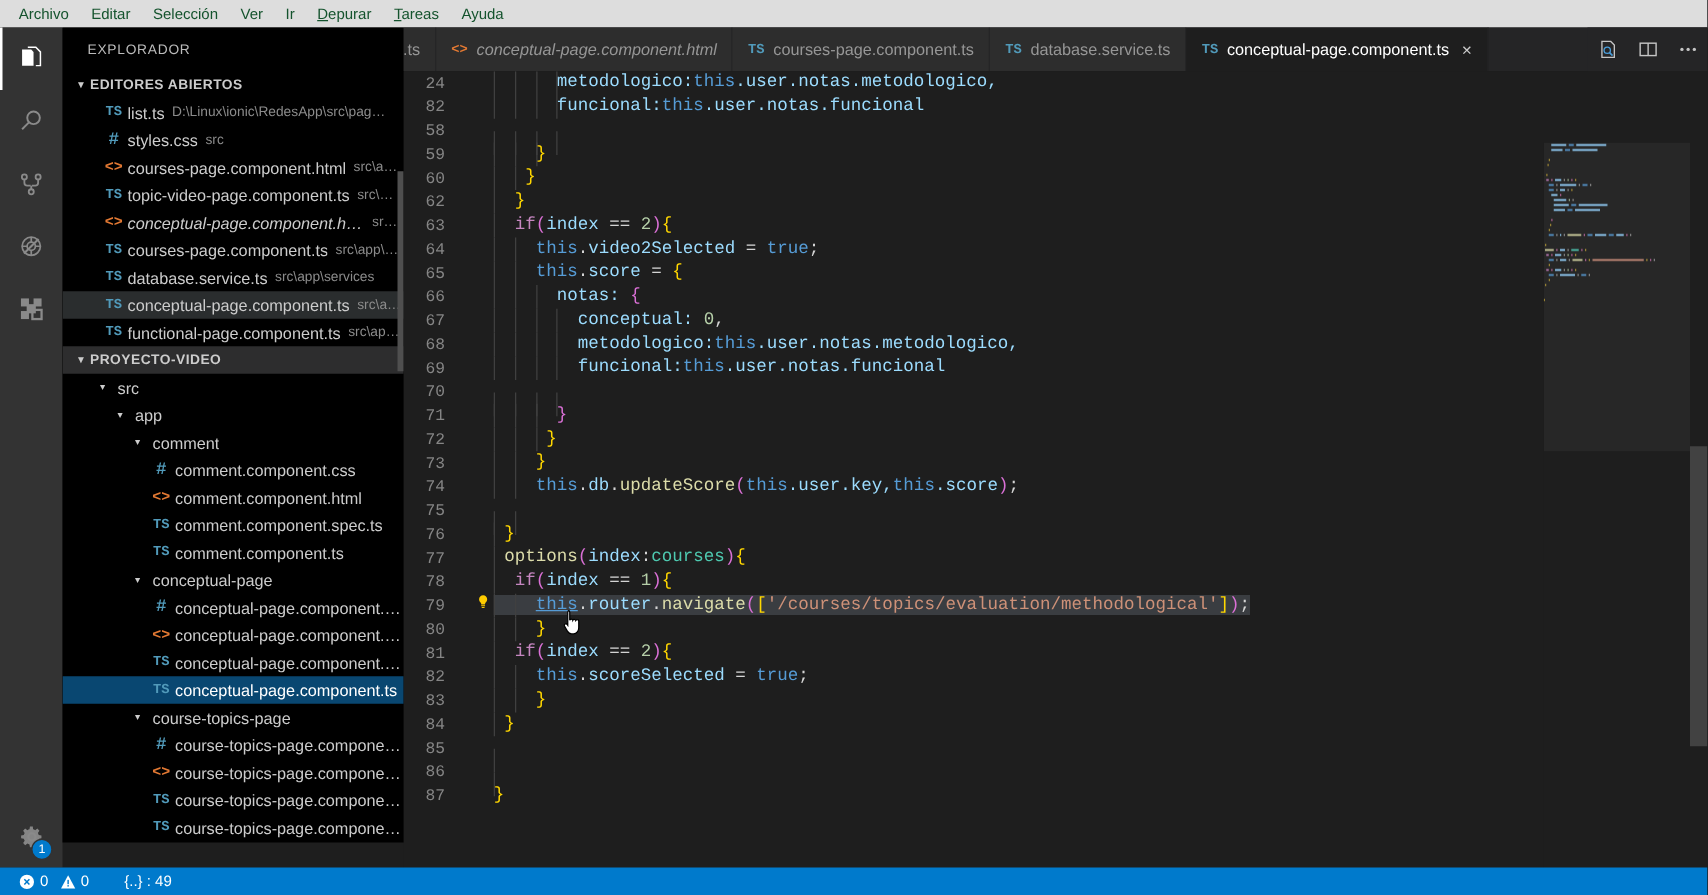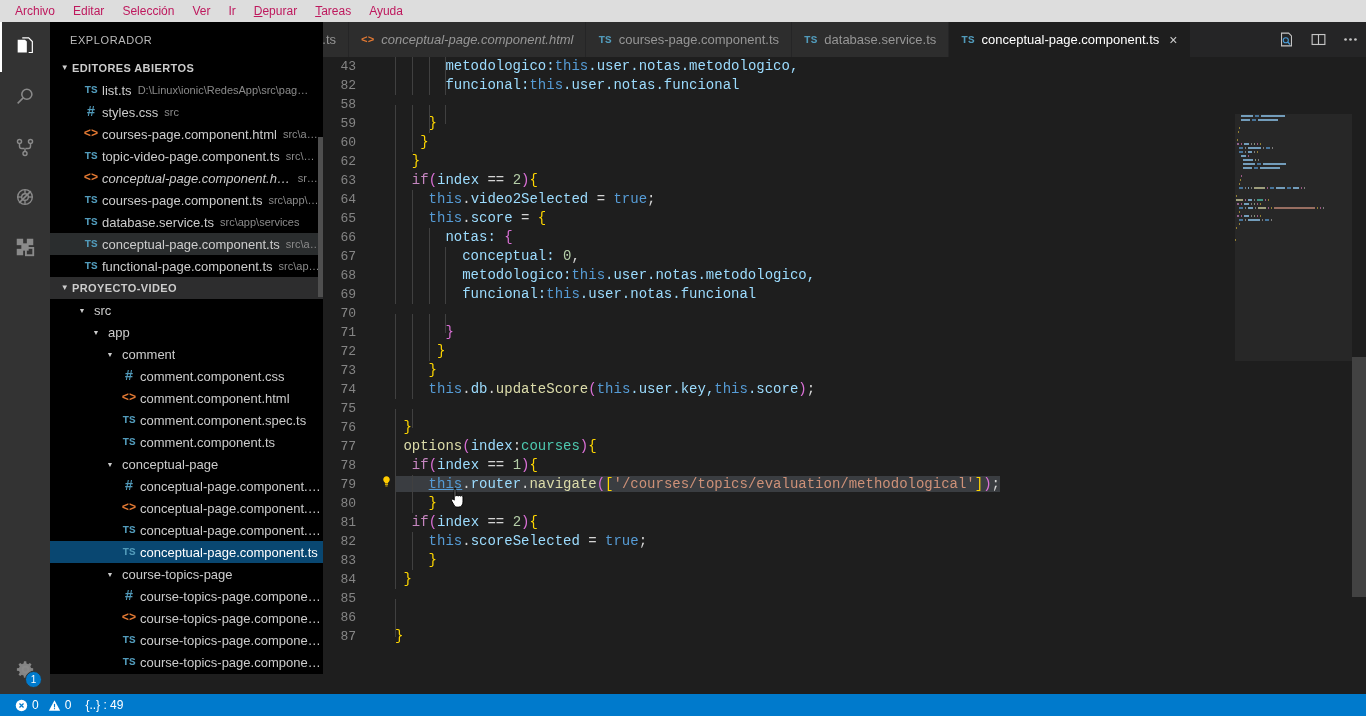--- a/index.html
+++ b/index.html
@@ -12,21 +12,21 @@
   }
   .app { position: relative; width: 1366px; height: 716px; }
 
   
   .menubar {
     position: absolute; top: 0; left: 0; width: 1366px; height: 22px;
     background: #dddddd; display: flex; align-items: center;
     padding-left: 6px;
   }
   .menu-item {
-    font-size: 12px; color: #be185d; padding: 0 9px; line-height: 22px;
+    font-size: 12px; color: #14532d; padding: 0 9px; line-height: 22px;
     white-space: nowrap; cursor: default;
   }
   .menu-item .acc { text-decoration: underline; }
 
   
   .activitybar {
     position: absolute; top: 22px; left: 0; width: 50px; height: 672px;
     background: #333333;
   }
   .act-icon {
@@ -447,21 +447,21 @@
         <circle cx="5" cy="12" r="1.9"></circle>
           <circle cx="12" cy="12" r="1.9"></circle>
           <circle cx="19" cy="12" r="1.9"></circle>
       </svg>
     </span>
   </div>
 
   <div class="editor">
     <div class="code-area" id="code-area">
         <div class="line">
-          <span class="lnum">43</span>
+          <span class="lnum">24</span>
           <span class="glyph"></span>
           <span class="ltext"><span class="indent-guide" style="left: 0px;"></span><span class="indent-guide" style="left: 16.8px;"></span><span class="indent-guide" style="left: 33.6px;"></span><span class="indent-guide" style="left: 50.4px;"></span><span><span class="var">      metodologico:</span><span class="ctrl">this</span><span class="var">.user.notas.metodologico,</span></span></span>
         </div>
         <div class="line">
           <span class="lnum">82</span>
           <span class="glyph"></span>
           <span class="ltext"><span class="indent-guide" style="left: 0px;"></span><span class="indent-guide" style="left: 16.8px;"></span><span class="indent-guide" style="left: 33.6px;"></span><span class="indent-guide" style="left: 50.4px;"></span><span><span class="var">      funcional:</span><span class="ctrl">this</span><span class="var">.user.notas.funcional</span></span></span>
         </div>
         <div class="line">
           <span class="lnum">58</span>
@@ -792,17 +792,17 @@
           <path d="M5.5 5.5l5 5M10.5 5.5l-5 5" stroke="#007acc" stroke-width="1.5"></path>
         </svg>
         <span>0</span>
         <svg width="13" height="13" viewBox="0 0 16 16" fill="#ffffff" style="margin-left:5px">
           <path d="M8 1.5L15 14.5H1z"></path>
           <rect x="7.3" y="6" width="1.4" height="4.3" fill="#007acc"></rect>
           <rect x="7.3" y="11.2" width="1.4" height="1.4" fill="#007acc"></rect>
         </svg>
         <span>0</span>
       </div>
-      <div class="sb-item" style="margin-left:0">{..} : 49</div>
+      <div class="sb-item" style="margin-left:14px">{..} : 49</div>
     </div>
   </div>
 
 </div>
 
 </body></html>

